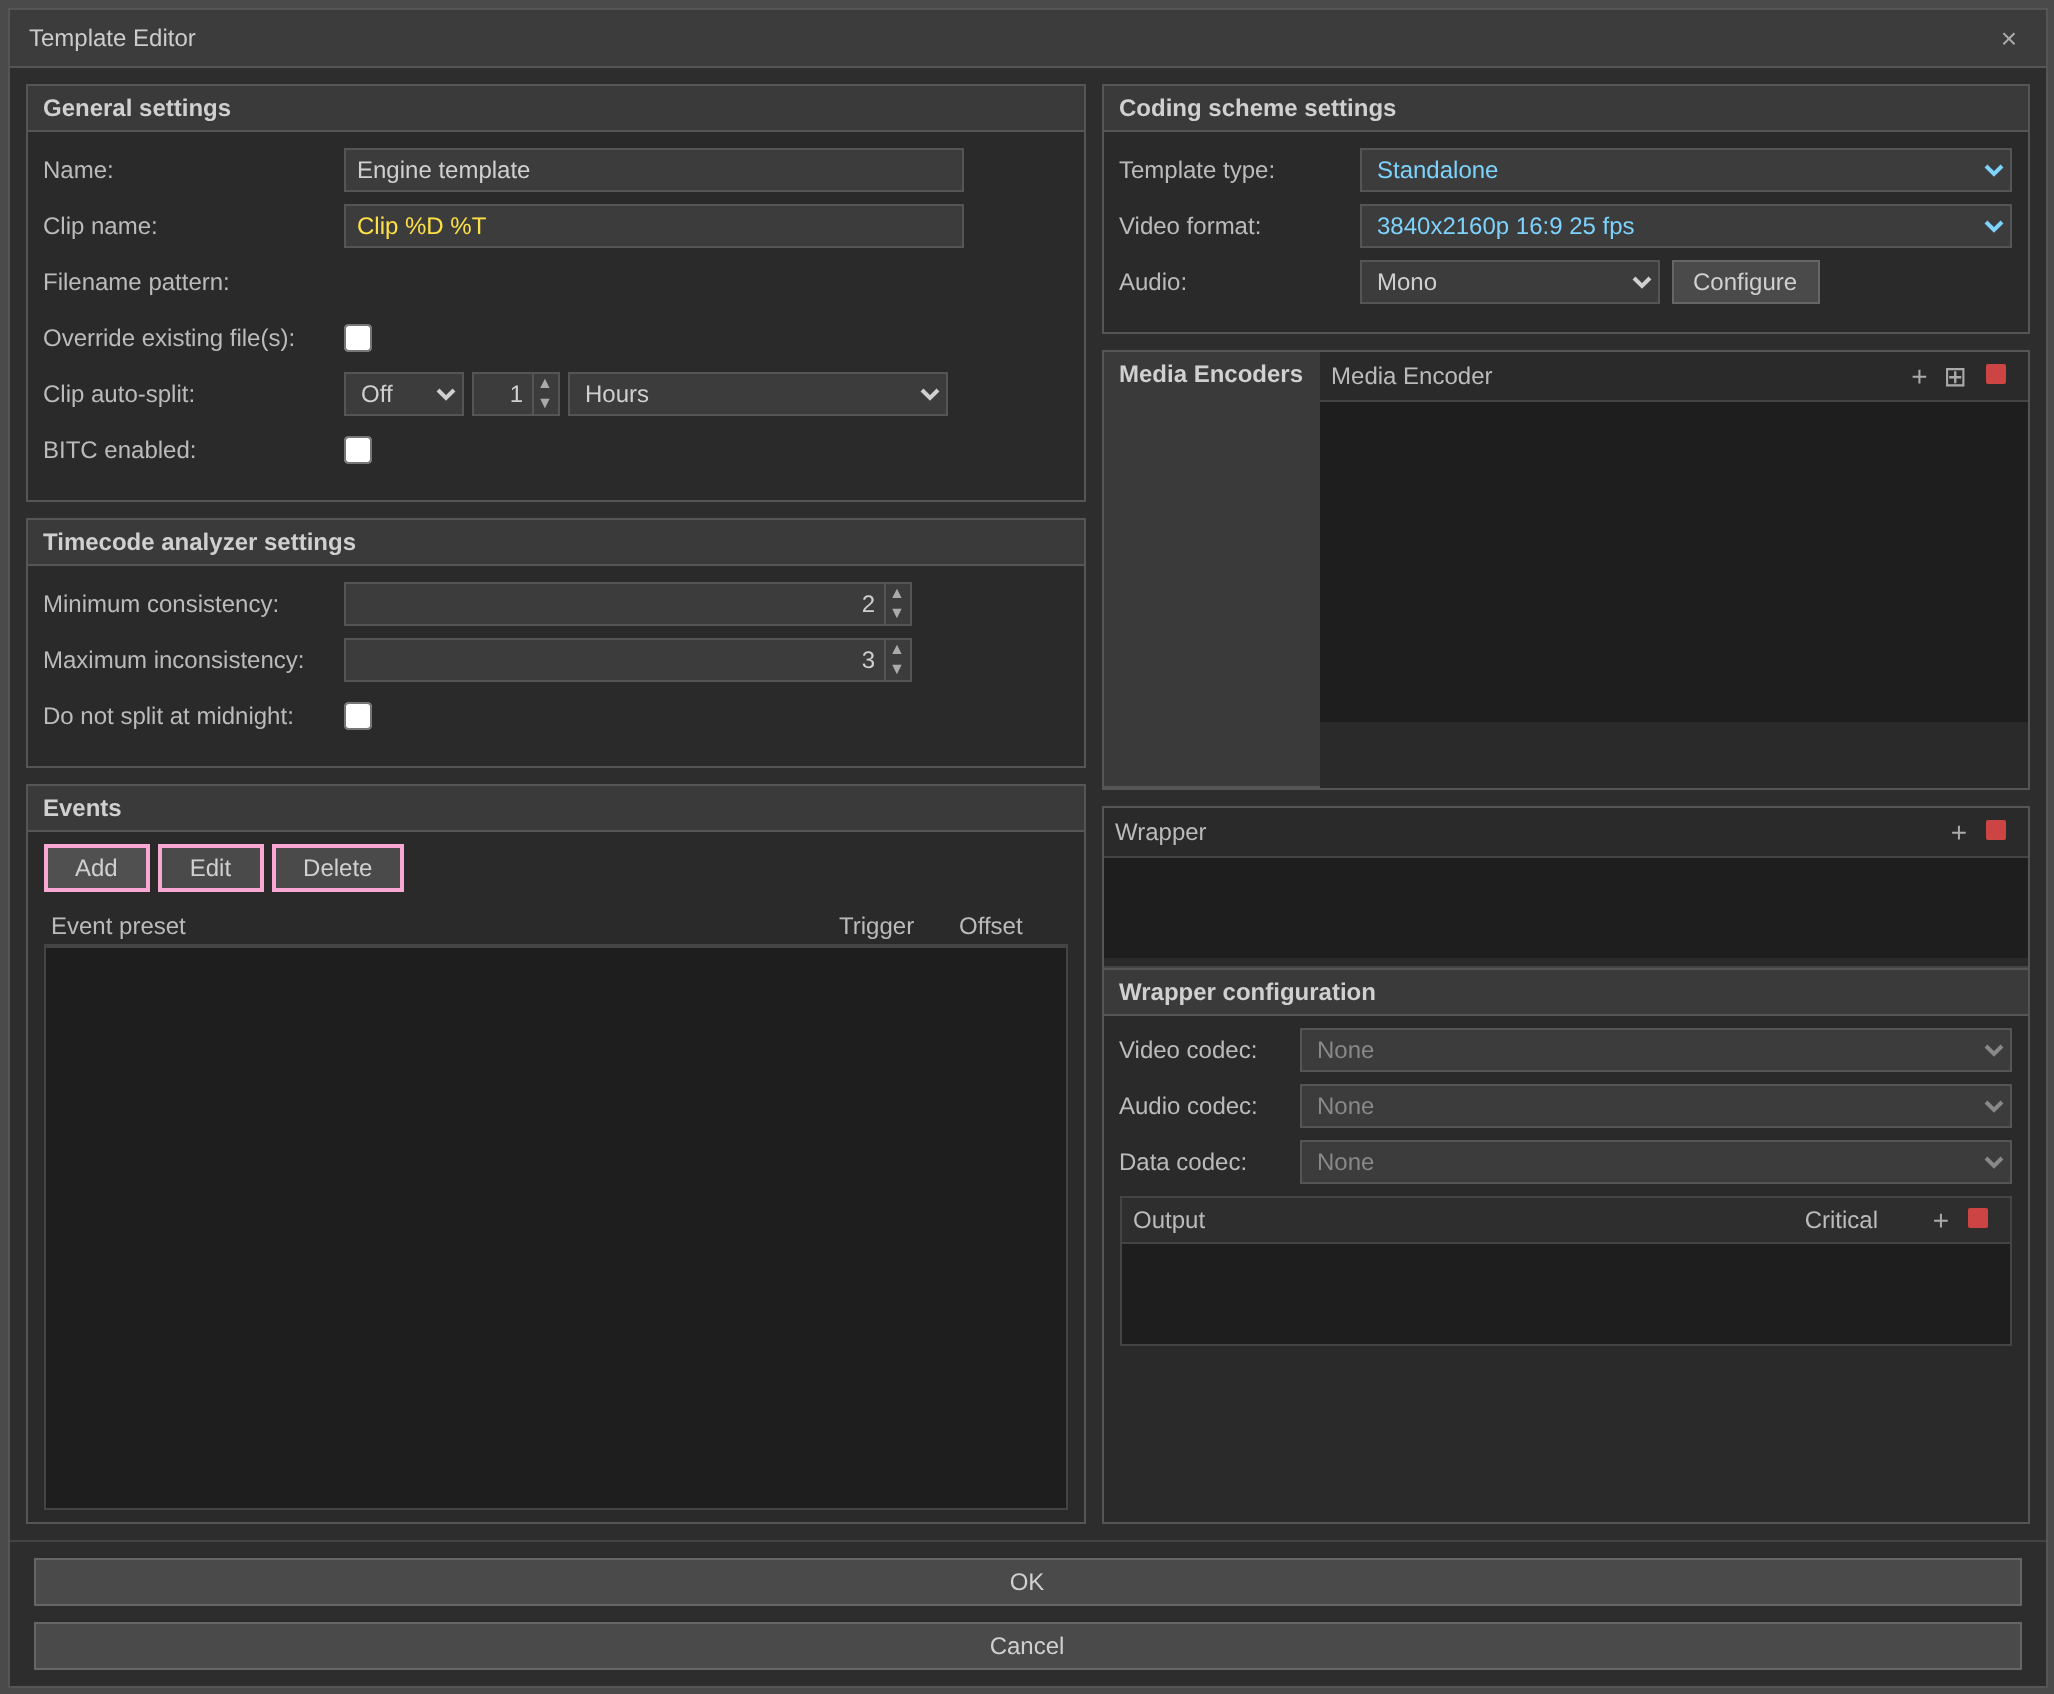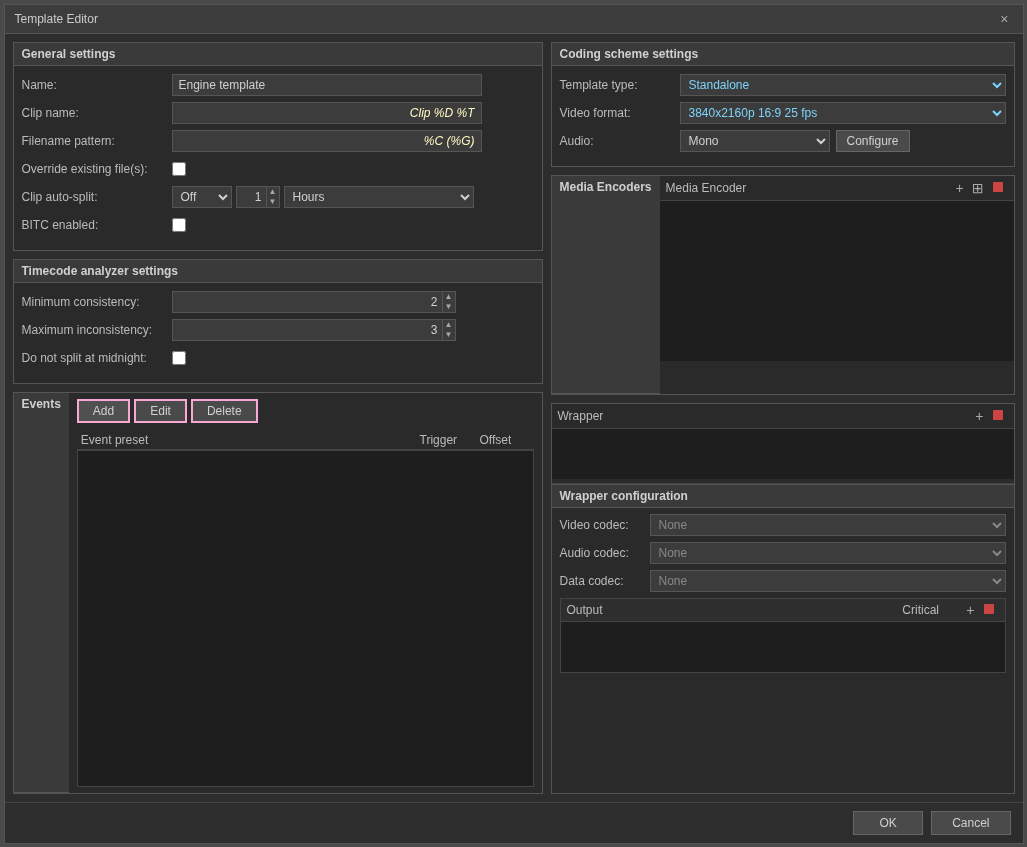--- a/index.html
+++ b/index.html
@@ -92,23 +92,21 @@
     .form-input {
       background: #3c3c3c;
       border: 1px solid #555;
       color: #d0d0d0;
       padding: 2px 6px;
       font-size: 12px;
       height: 22px;
       outline: none;
     }
     .form-input-italic {
-      font-style: italic;
-      color: #fef9c3;
-      text-align: right;
+      color: #fde047;
     }
     .input-full { width: 310px; }
     .checkbox-input {
       width: 14px;
       height: 14px;
       margin: 0;
     }
     .clip-autosplit-row {
       display: flex;
       align-items: flex-end;
@@ -170,21 +168,21 @@
     }
     .timecode-section .form-row {
       margin-bottom: 6px;
     }
     .timecode-spinbox input {
       width: 270px;
     }
     .events-section {
       flex: 1;
       display: flex;
-      flex-direction: row;
+      flex-direction: column;
     }
     .events-section .section-content {
       flex: 1;
       display: flex;
       flex-direction: column;
       padding: 6px 8px;
     }
     .events-buttons {
       display: flex;
       gap: 4px;
@@ -372,20 +370,21 @@
       min-height: 50px;
       background: #1e1e1e;
     }
     .dialog-footer {
       display: flex;
       justify-content: flex-end;
       padding: 8px 12px;
       gap: 8px;
       border-top: 1px solid #444;
       flex-shrink: 0;
+      flex-direction: column;
     }
     .footer-btn {
       padding: 4px 20px;
       font-size: 12px;
       cursor: pointer;
       border: 1px solid #666;
       background: #4a4a4a;
       color: #d0d0d0;
       min-width: 70px;
     }
@@ -410,21 +409,20 @@
           <div class="form-row">
             <span class="form-label">Name:</span>
             <input class="form-input input-full" type="text" value="Engine template" style="">
           </div>
           <div class="form-row">
             <span class="form-label">Clip name:</span>
             <input class="form-input input-full form-input-italic" type="text" value="Clip %D %T" style="">
           </div>
           <div class="form-row">
             <span class="form-label">Filename pattern:</span>
-            <input class="form-input input-full form-input-italic" type="text" value="%C (%G)" style="">
           </div>
           <div class="form-row">
             <span class="form-label">Override existing file(s):</span>
             <input type="checkbox" class="checkbox-input" style="">
           </div>
           <div class="form-row">
             <span class="form-label">Clip auto-split:</span>
             <div class="clip-autosplit-row">
               <select class="select-small">
                 <option>Off</option>

